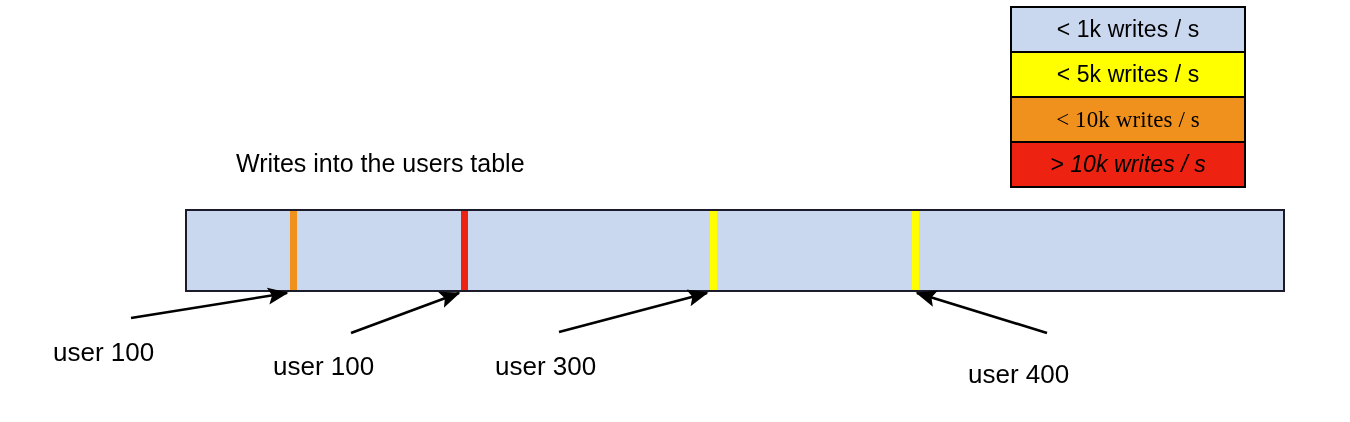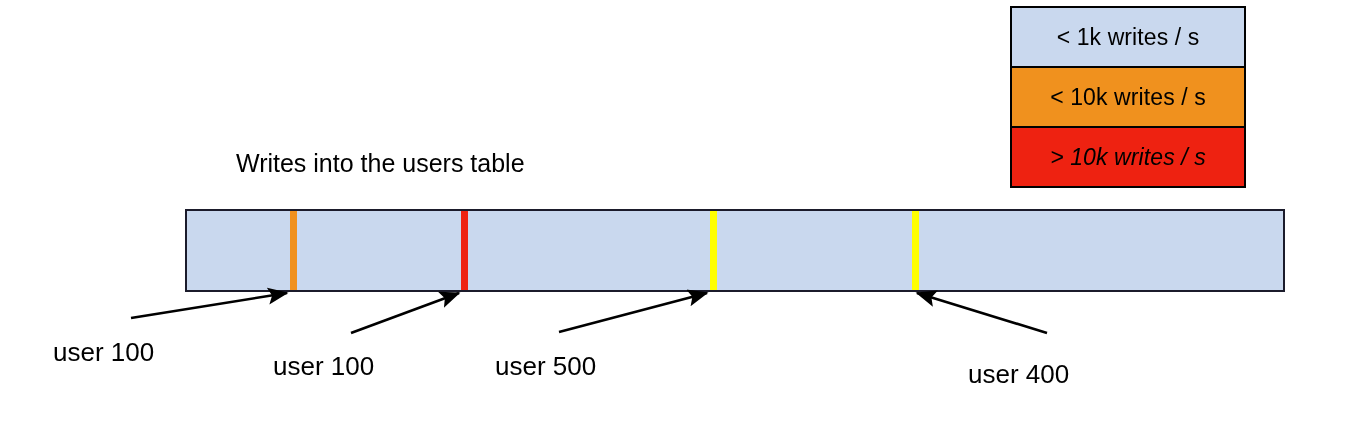--- a/index.html
+++ b/index.html
@@ -88,21 +88,24 @@
     white-space: nowrap;
   }
 </style>
 </head>
 <body>
 
 <div id="legend">
   <div class="legend-row" style="background: rgb(201, 216, 238);">
     <span>&lt; 1k writes / s</span>
   </div>
-  <div class="legend-row" style="background: rgb(240, 145, 30);">
+  <div class="legend-row" style="background: rgb(255, 255, 0);">
+    <span>&lt; 5k writes / s</span>
+  </div>
+  <div class="legend-row" style="background: rgb(240, 145, 30); font-family: Liberation Serif, serif;">
     <span>&lt; 10k writes / s</span>
   </div>
   <div class="legend-row" style="background: rgb(238, 34, 17);">
     <span>&gt; 10k writes / s</span>
   </div>
 </div>
 
 <div id="chart-title">Writes into the users table</div>
 
 <div id="bar" style="border-color: rgb(27, 27, 43);">
@@ -120,14 +123,14 @@
     </marker>
   </defs>
   <line stroke="#000000" stroke-width="2.6" marker-end="url(#ah)" x1="131" y1="318" x2="287" y2="293"></line>
   <line stroke="#000000" stroke-width="2.6" marker-end="url(#ah)" x1="351" y1="333" x2="459" y2="293"></line>
   <line stroke="#000000" stroke-width="2.6" marker-end="url(#ah)" x1="559" y1="332" x2="707" y2="293"></line>
   <line stroke="#000000" stroke-width="2.6" marker-end="url(#ah)" x1="1047" y1="333" x2="917" y2="293"></line>
 </svg>
 
 <div class="user-label" style="left: 53px; top: 339px;">user 100</div>
 <div class="user-label" style="left: 273px; top: 353px;">user 100</div>
-<div class="user-label" style="left: 495px; top: 353px;">user 500</div>
+<div class="user-label" style="left: 495px; top: 353px;">user 300</div>
 <div class="user-label" style="left: 968px; top: 361px;">user 400</div>
 
 </body></html>

